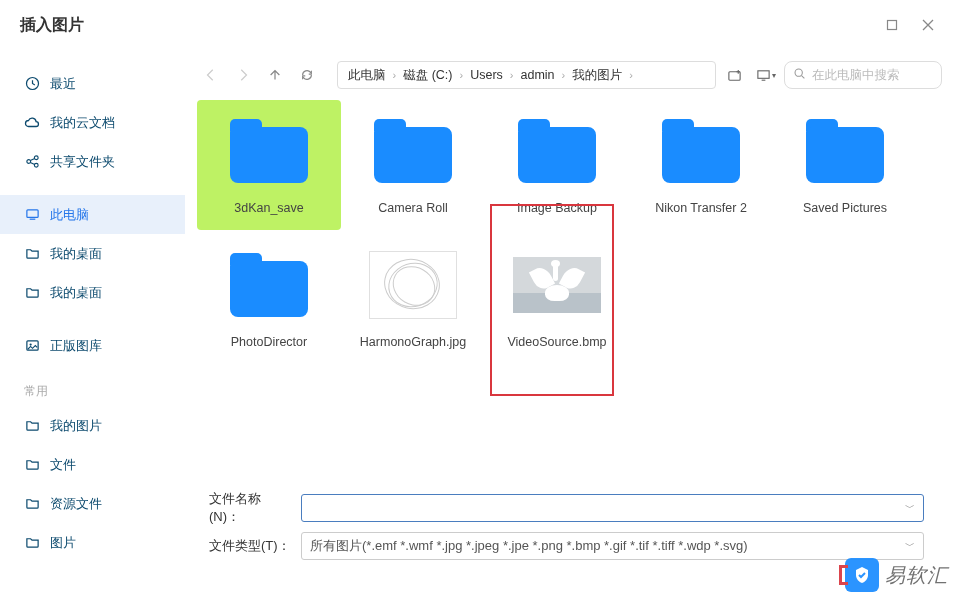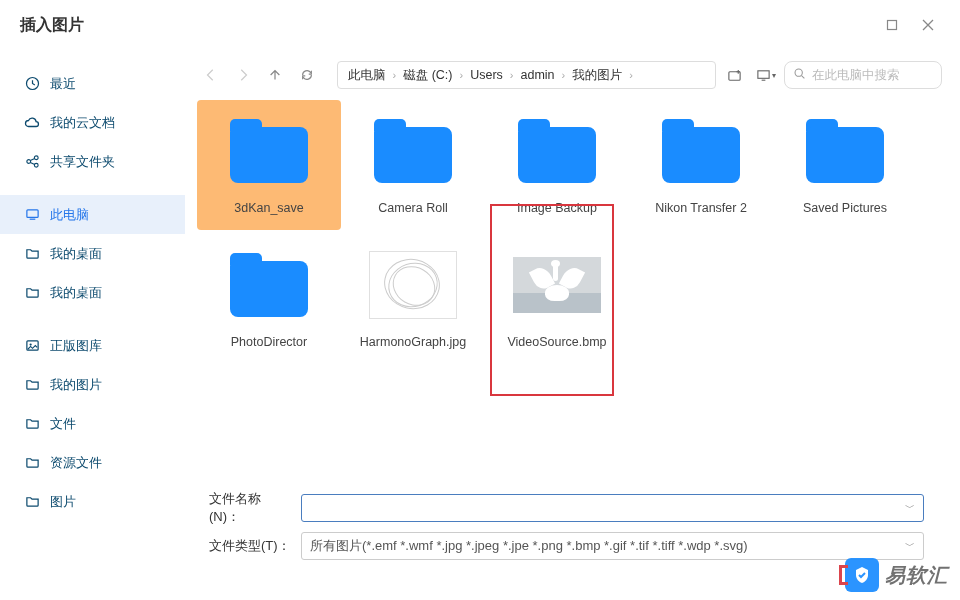--- a/index.html
+++ b/index.html
@@ -29,42 +29,42 @@
 .crumb { padding: 0 2px; cursor: pointer; }
 .crumb-sep { color: #aaa; padding: 0 5px; font-size: 11px; }
 .tool-ic { width: 28px; height: 28px; display: flex; align-items: center; justify-content: center; color: #666; cursor: pointer; }
 .search { width: 158px; height: 28px; border: 1px solid #ddd; border-radius: 8px; display: flex; align-items: center; padding: 0 8px; gap: 6px; color: #999; }
 .search input { border: none; outline: none; font-size: 12.5px; width: 100%; color: #333; }
 .search input::placeholder { color: #bbb; }
 
 .files { flex: 1; overflow: auto; }
 .grid { display: grid; grid-template-columns: repeat(5, 144px); gap: 4px 0; }
 .file { width: 144px; height: 130px; display: flex; flex-direction: column; align-items: center; justify-content: flex-start; padding-top: 12px; cursor: pointer; border-radius: 4px; }
-.file.selected { background: #fdba74; }
+.file.selected { background: #bef264; }
 .thumb { width: 88px; height: 78px; display: flex; align-items: center; justify-content: center; margin-bottom: 10px; }
 .folder-ic { width: 78px; height: 64px; position: relative; }
 .folder-ic::before { content: ""; position: absolute; top: 0; left: 0; width: 32px; height: 12px; background: #1a8cff; border-radius: 5px 5px 0 0; }
 .folder-ic::after { content: ""; position: absolute; top: 8px; left: 0; width: 78px; height: 56px; background: #1a8cff; border-radius: 5px 8px 8px 8px; }
 .img-thumb { width: 88px; height: 68px; border: 1px solid #e0e0e0; background: #fff; display: flex; align-items: center; justify-content: center; }
 .fname { font-size: 12.5px; color: #444; text-align: center; max-width: 132px; word-break: break-word; line-height: 1.3; }
 
 .highlight-box { position: absolute; border: 2px solid #d9363e; pointer-events: none; }
 
 .bottom { padding: 10px 18px 12px 12px; }
 .brow { display: flex; align-items: center; height: 32px; margin-bottom: 6px; gap: 10px; justify-content: flex-end; }
 .blbl { font-size: 13px; color: #333; width: 82px; }
 .binput { flex: 1; height: 28px; border: 1px solid #4a7dbf; border-radius: 3px; padding: 0 8px; font-size: 13px; outline: none; display: flex; align-items: center; justify-content: space-between; }
 .binput.plain { border-color: #ccc; color: #555; }
 .binput input { border: none; outline: none; width: 100%; font-size: 13px; }
 .chev { color: #888; font-size: 10px; }
 
 .watermark { position: absolute; right: 12px; bottom: 8px; display: flex; align-items: center; gap: 6px; opacity: 0.92; }
 .wm-badge { width: 34px; height: 34px; background: #1a8cff; border-radius: 6px; position: relative; display:flex; align-items:center; justify-content:center; }
 .wm-badge::after { content:""; position:absolute; left:-6px; top:50%; width:6px; height:14px; border:3px solid #d9363e; border-right:none; transform: translateY(-50%); }
-.wm-txt { font-size: 20px; font-weight: 700; color: #666; font-style: italic; letter-spacing: 1px; }
+.wm-txt { font-size: 20px; font-weight: 400; color: #666; font-style: italic; letter-spacing: 1px; }
 
 
 .swirl { width:70px; height:60px; position:relative; }
 .swirl span { position:absolute; border:1px solid #ccc; border-radius:50%; }
 .swirl span:nth-child(1){ width:56px;height:50px;left:6px;top:4px;transform:rotate(12deg);}
 .swirl span:nth-child(2){ width:50px;height:44px;left:10px;top:8px;transform:rotate(-18deg);}
 .swirl span:nth-child(3){ width:44px;height:38px;left:14px;top:12px;transform:rotate(30deg);}
 
 
 .swan-bg { width:88px; height:56px; background: linear-gradient(#d4d8db 65%, #b9c2c9 65%); position:relative; }
@@ -154,20 +154,21 @@
     <div class="side-item">
       <span class="sicon">
           <svg width="15" height="15" viewBox="0 0 16 16">
             <rect x="2" y="3" width="12" height="10" rx="1" fill="none" stroke="currentColor" stroke-width="1.3"></rect>
             <circle cx="6" cy="7" r="1.2" fill="currentColor"></circle>
             <path d="M3 12l3-3 2 2 3-3 2 2" fill="none" stroke="currentColor" stroke-width="1.2"></path>
           </svg>
         </span>
       <span>正版图库</span>
     </div>
+    <div class="side-section">常用</div>
     <div class="side-item">
       <span class="sicon">
           <svg width="15" height="15" viewBox="0 0 16 16">
             <path d="M2 4h4l1.5 1.5H14V12a1 1 0 01-1 1H3a1 1 0 01-1-1z" fill="none" stroke="currentColor" stroke-width="1.3"></path>
           </svg>
         </span>
       <span>我的图片</span>
     </div>
     <div class="side-item">
       <span class="sicon">

